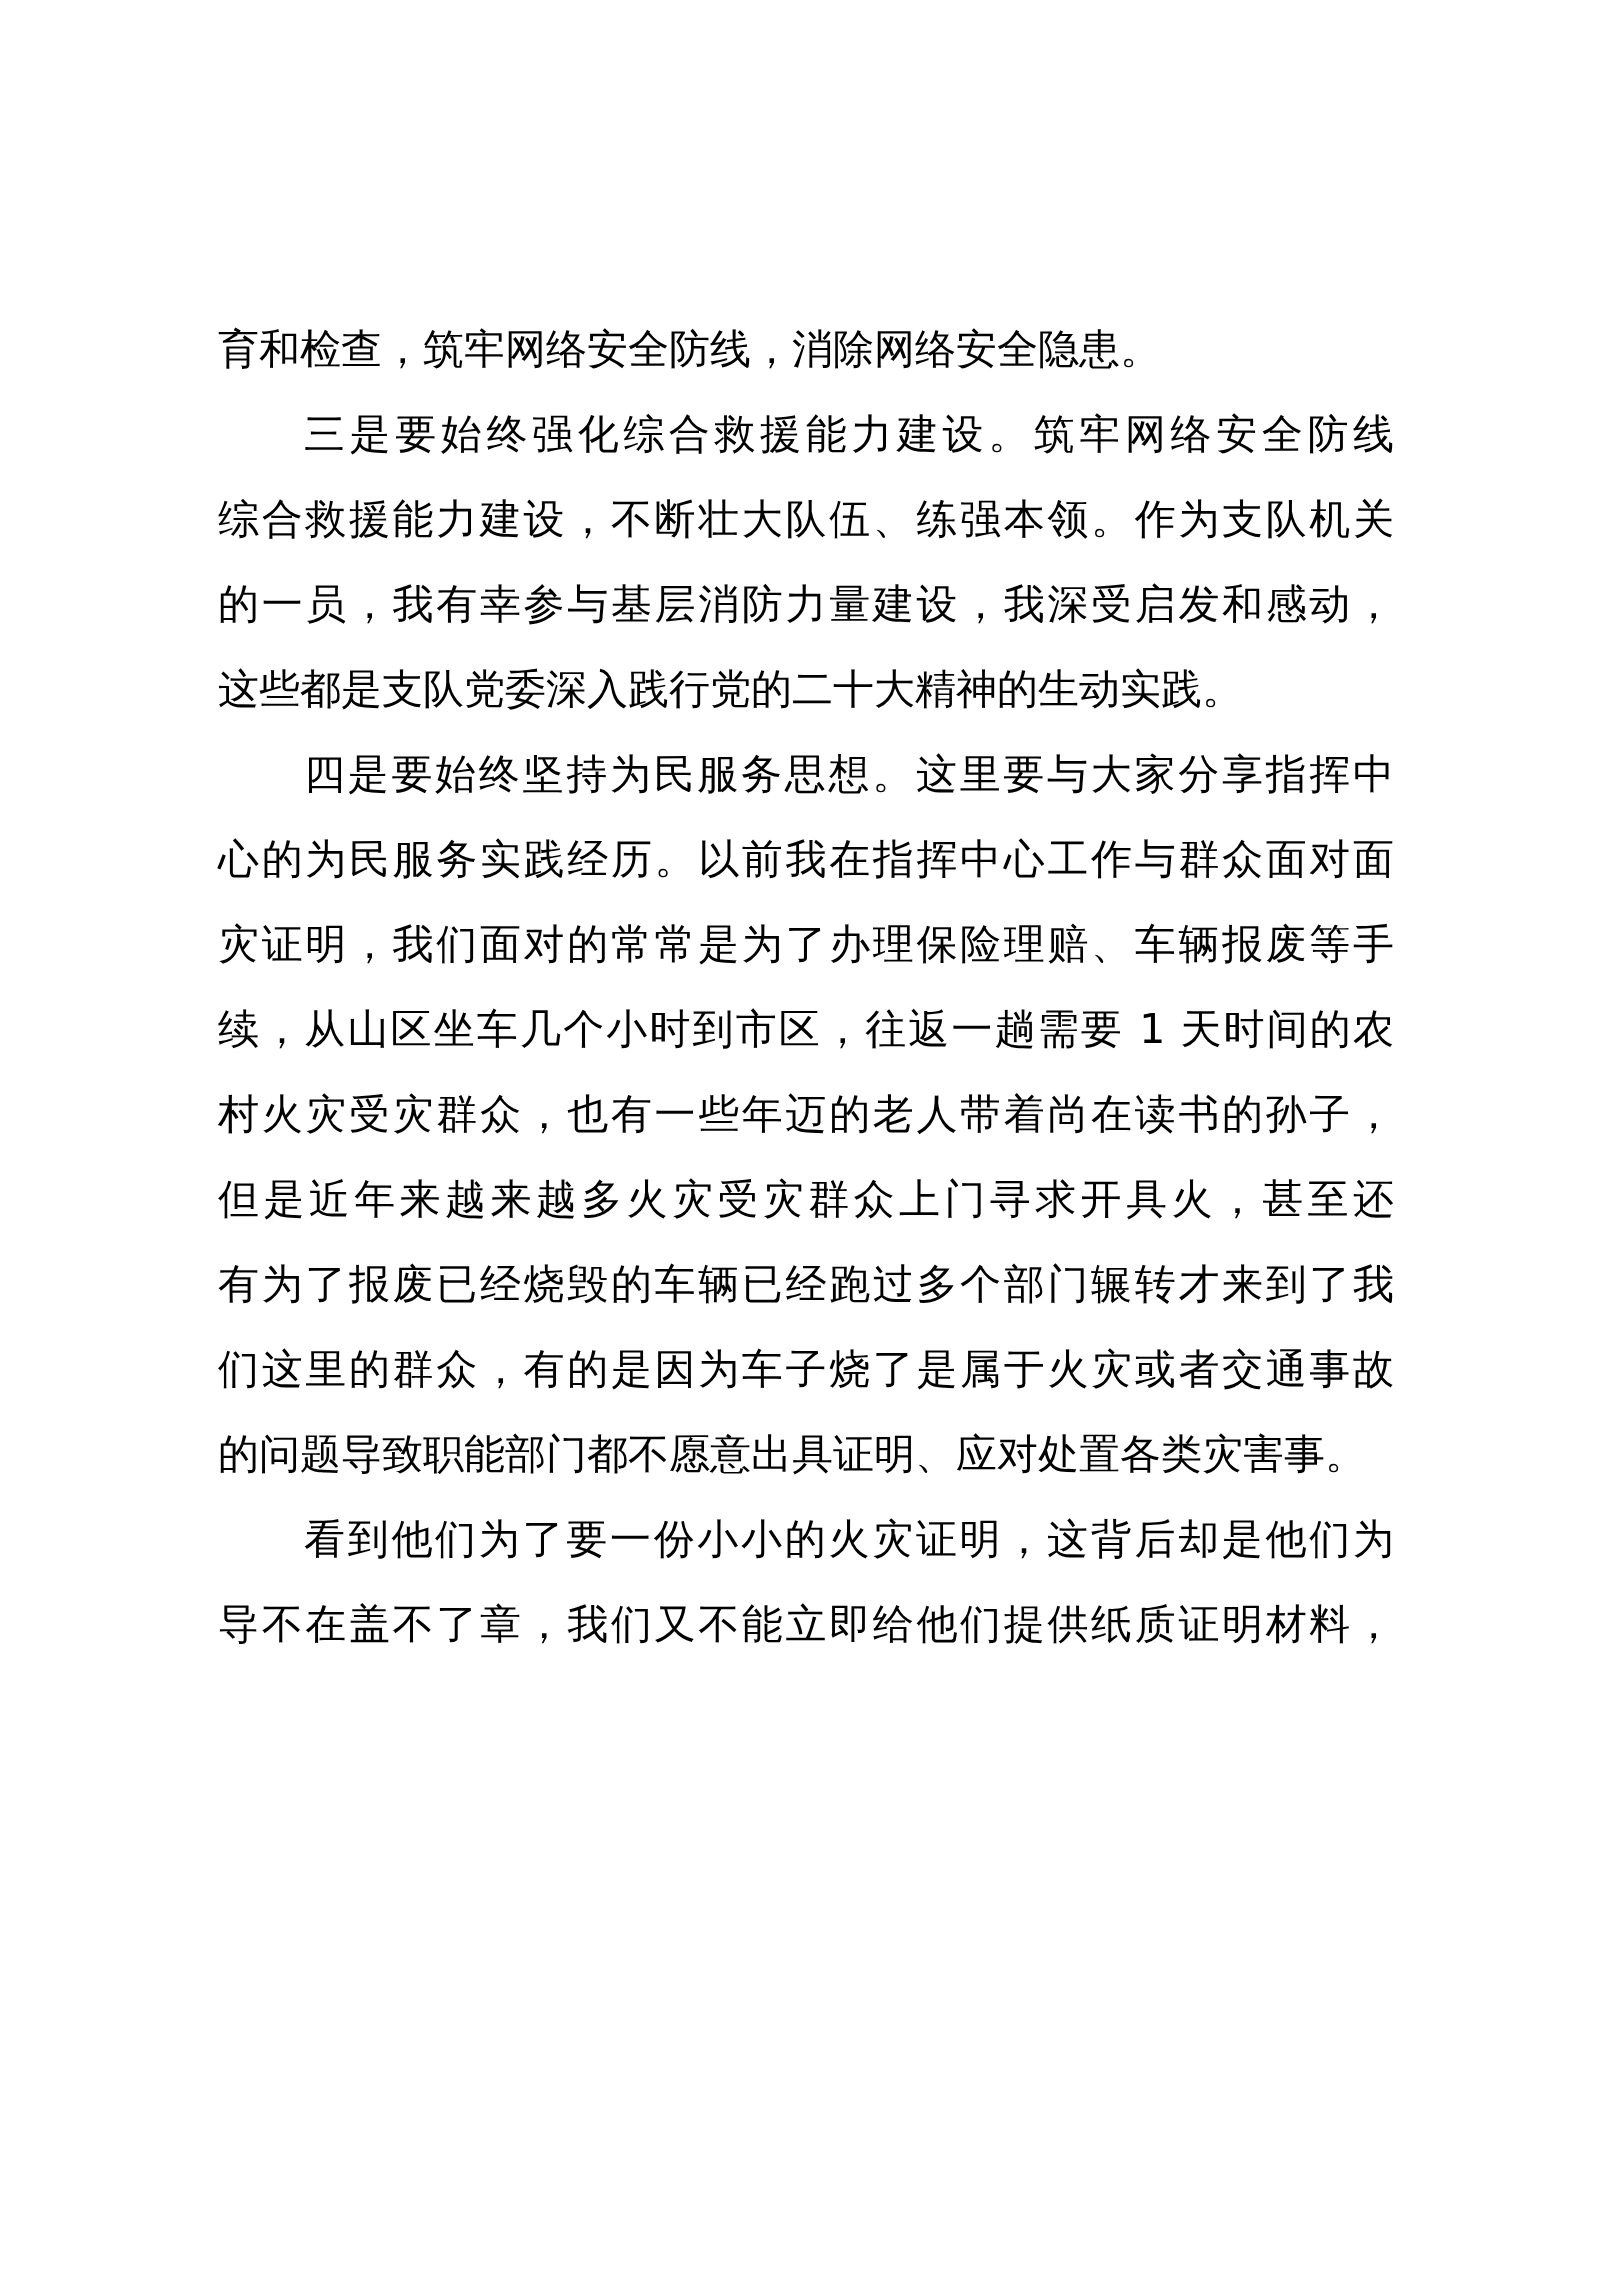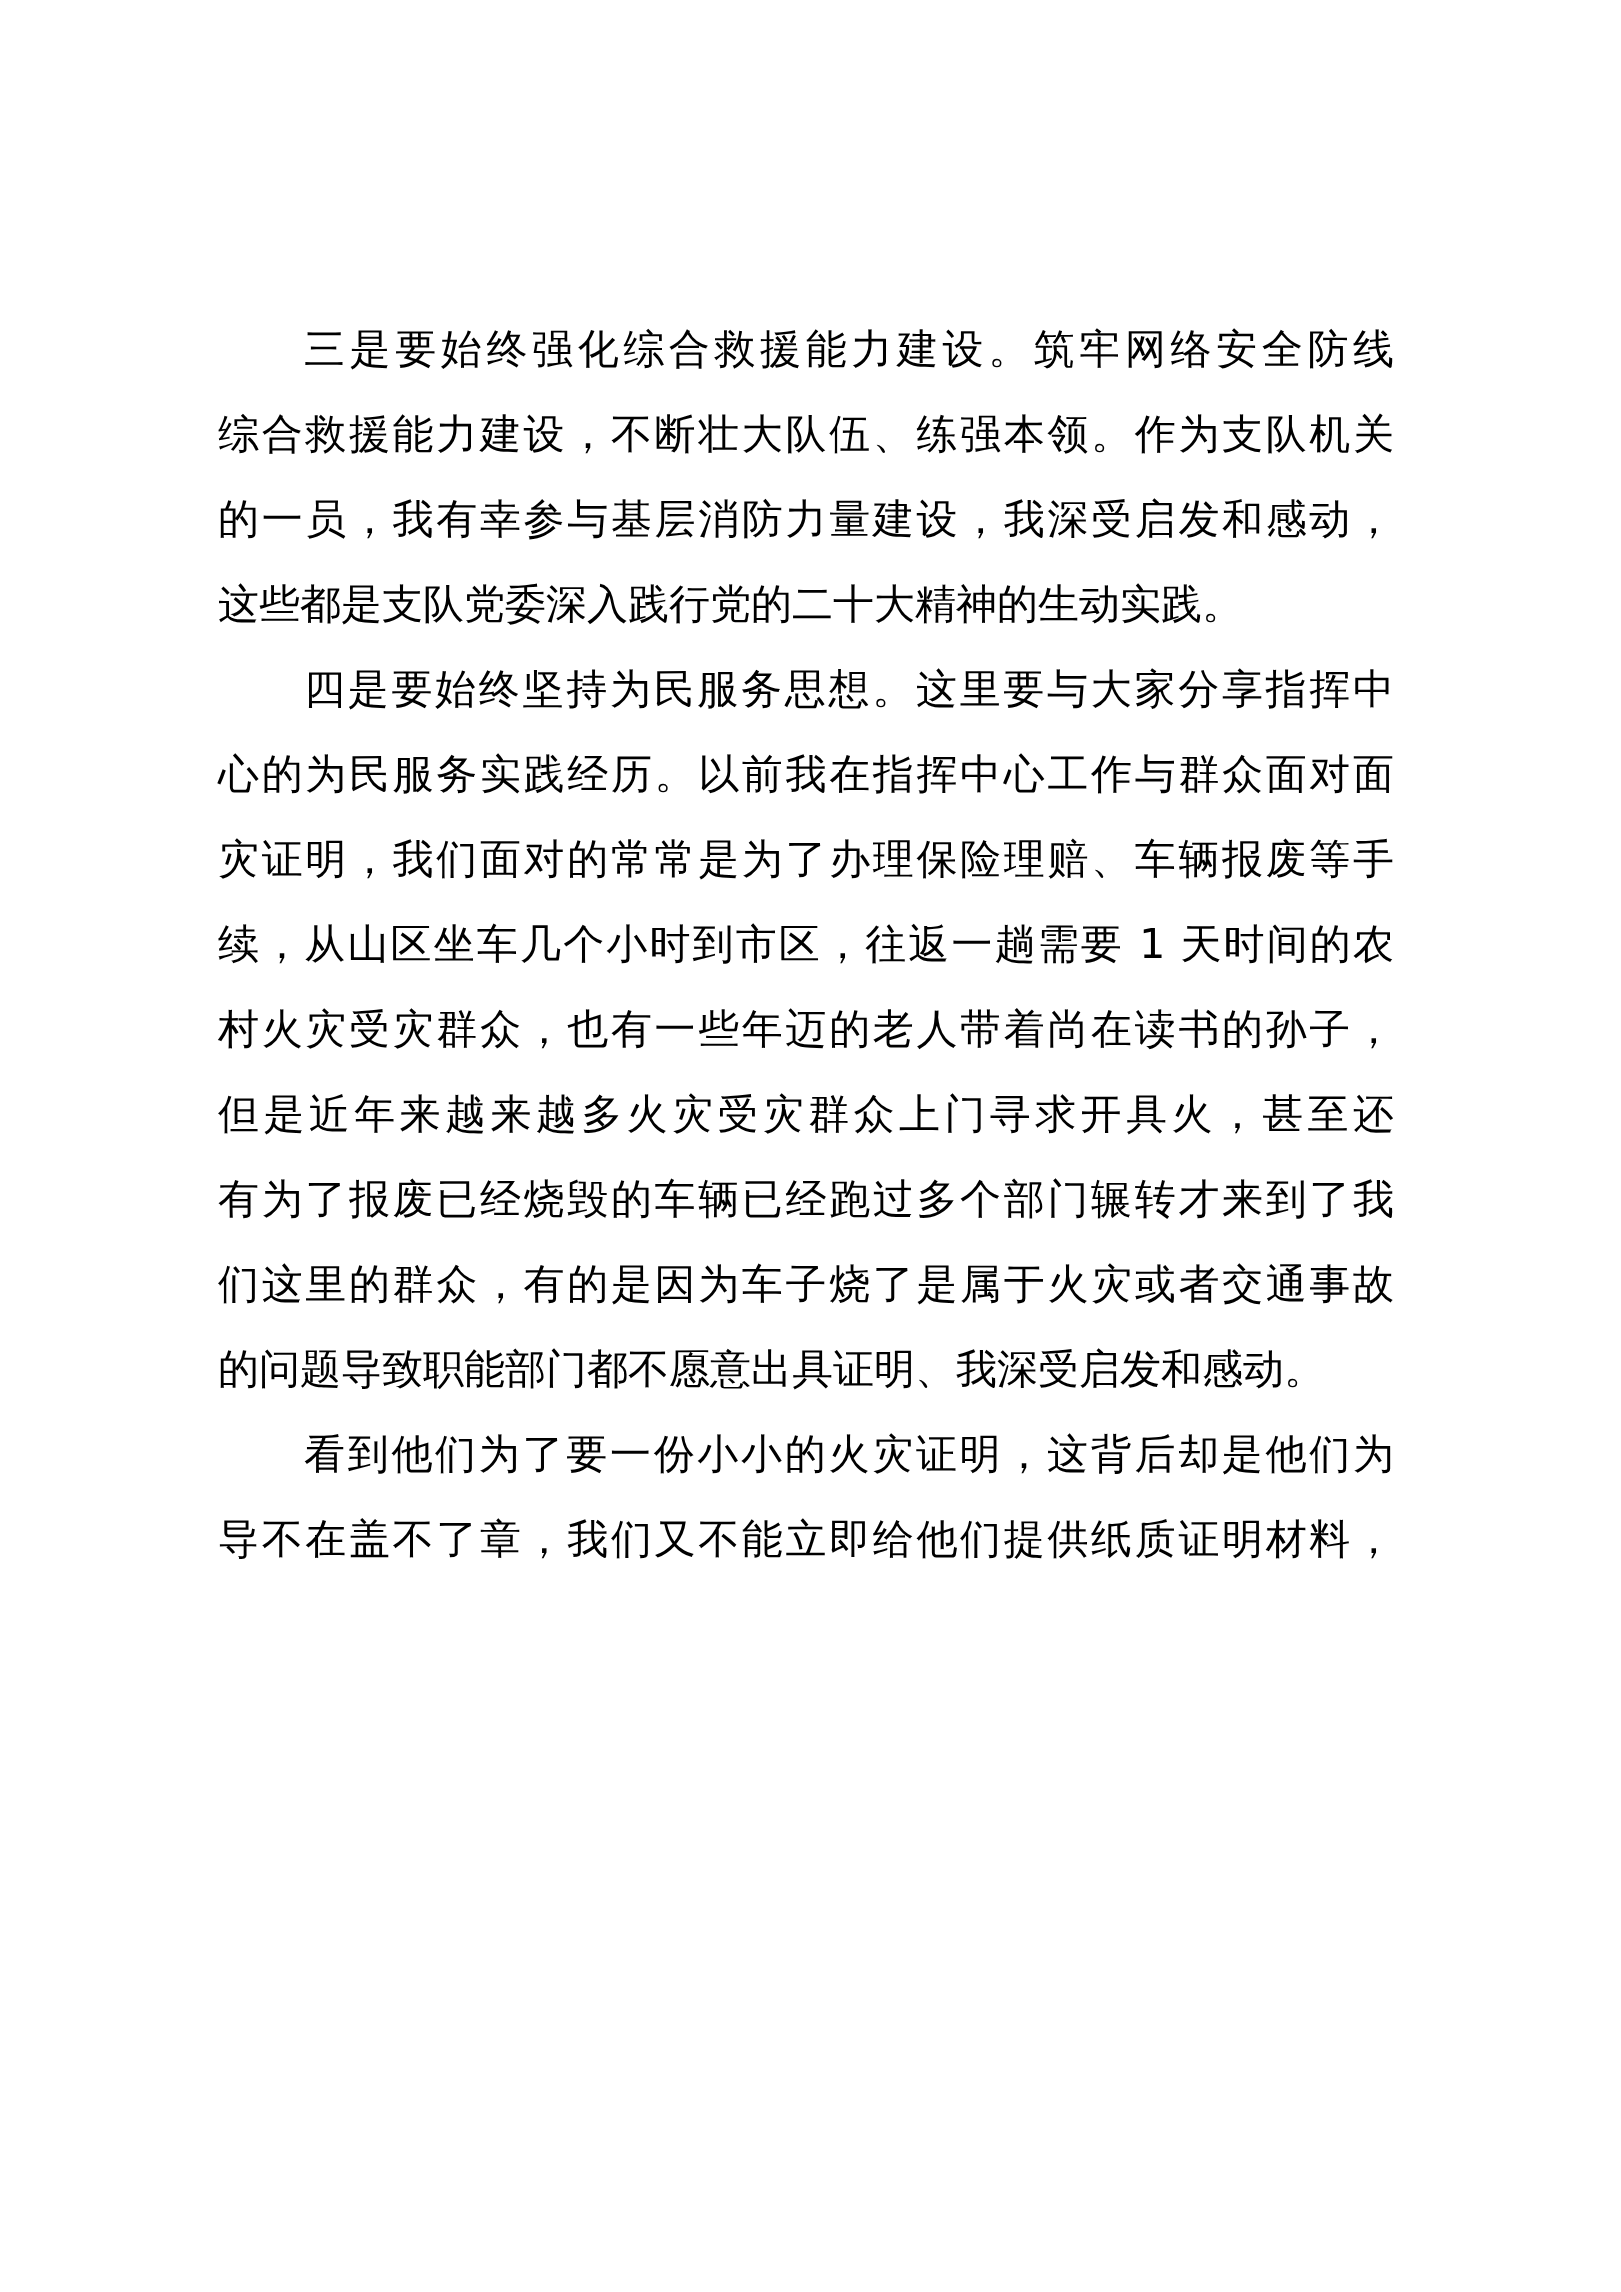--- a/index.html
+++ b/index.html
@@ -16,33 +16,34 @@
   }
   .line.last { text-align-last: left; }
   .line.indent { padding-left: 86px; }
   .bold { font-weight: normal; }
 </style>
 </head>
 <body>
 
 <div class="page">
   <div class="text-block">
+    <div class="line last"><span>育和检查，筑牢网络安全防线，消除网络安全隐患。</span></div>
 
     <div class="line indent"><span class="bold">三是要始终强化综合救援能力建设。</span><span>筑牢网络安全防线</span></div>
     <div class="line"><span>综合救援能力建设，不断壮大队伍、练强本领。作为支队机关</span></div>
     <div class="line"><span>的一员，我有幸参与基层消防力量建设，我深受启发和感动，</span></div>
     <div class="line last"><span>这些都是支队党委深入践行党的二十大精神的生动实践。</span></div>
 
     <div class="line indent"><span class="bold">四是要始终坚持为民服务思想。</span><span>这里要与大家分享指挥中</span></div>
     <div class="line"><span>心的为民服务实践经历。以前我在指挥中心工作与群众面对面</span></div>
     <div class="line"><span>灾证明，我们面对的常常是为了办理保险理赔、车辆报废等手</span></div>
     <div class="line"><span>续，从山区坐车几个小时到市区，往返一趟需要 1 天时间的农</span></div>
     <div class="line"><span>村火灾受灾群众，也有一些年迈的老人带着尚在读书的孙子，</span></div>
     <div class="line"><span>但是近年来越来越多火灾受灾群众上门寻求开具火，甚至还</span></div>
     <div class="line"><span>有为了报废已经烧毁的车辆已经跑过多个部门辗转才来到了我</span></div>
     <div class="line"><span>们这里的群众，有的是因为车子烧了是属于火灾或者交通事故</span></div>
-    <div class="line last"><span>的问题导致职能部门都不愿意出具证明、我深受启发和感动。</span></div>
+    <div class="line last"><span>的问题导致职能部门都不愿意出具证明、应对处置各类灾害事。</span></div>
 
     <div class="line indent"><span>看到他们为了要一份小小的火灾证明，这背后却是他们为</span></div>
     <div class="line"><span>导不在盖不了章，我们又不能立即给他们提供纸质证明材料，</span></div>
   </div>
 </div>
 
 
 </body></html>

